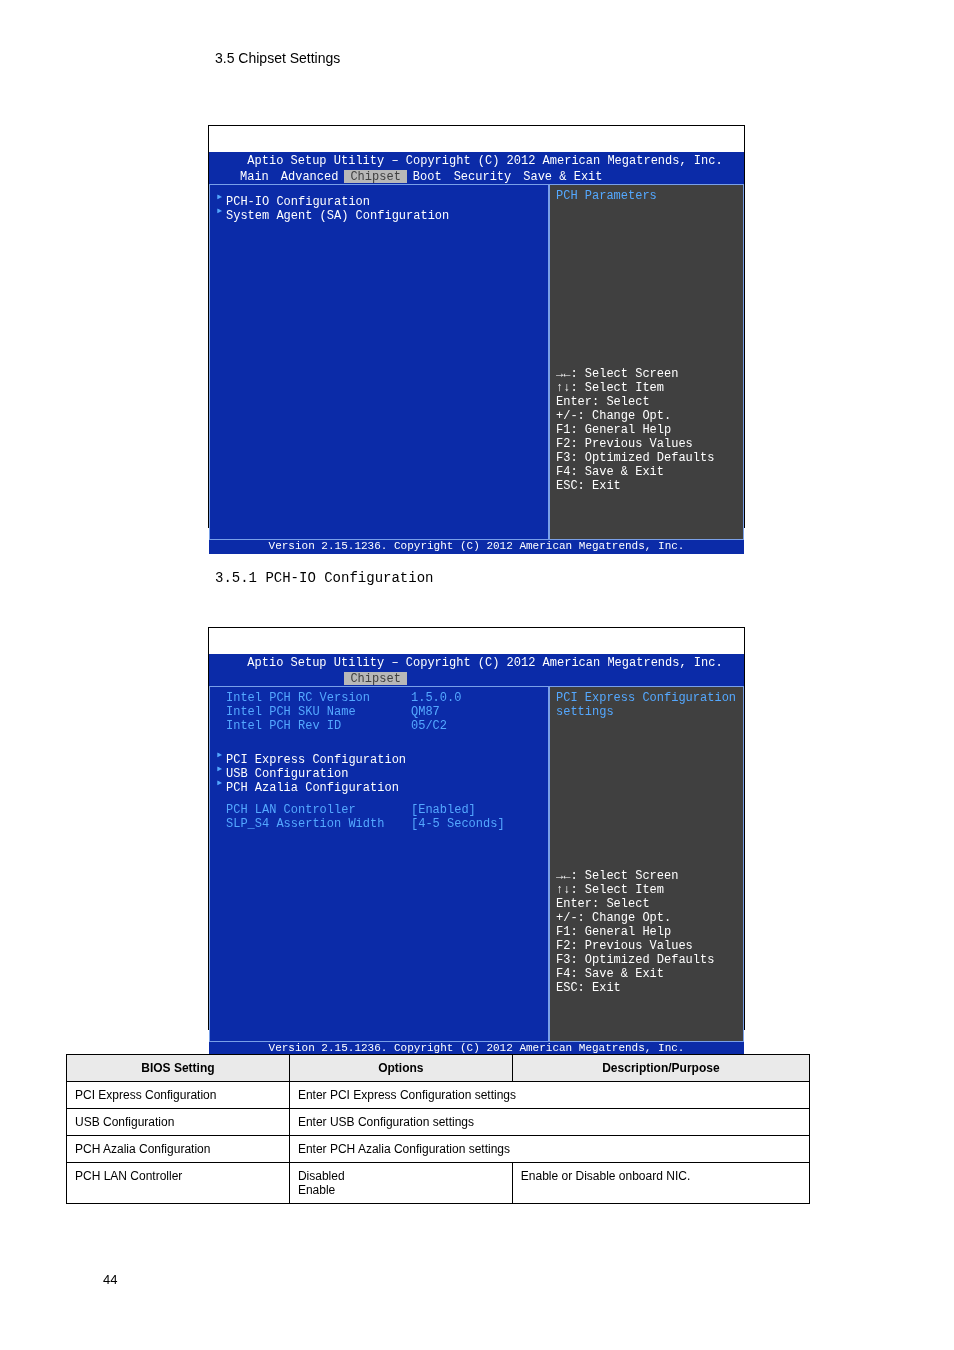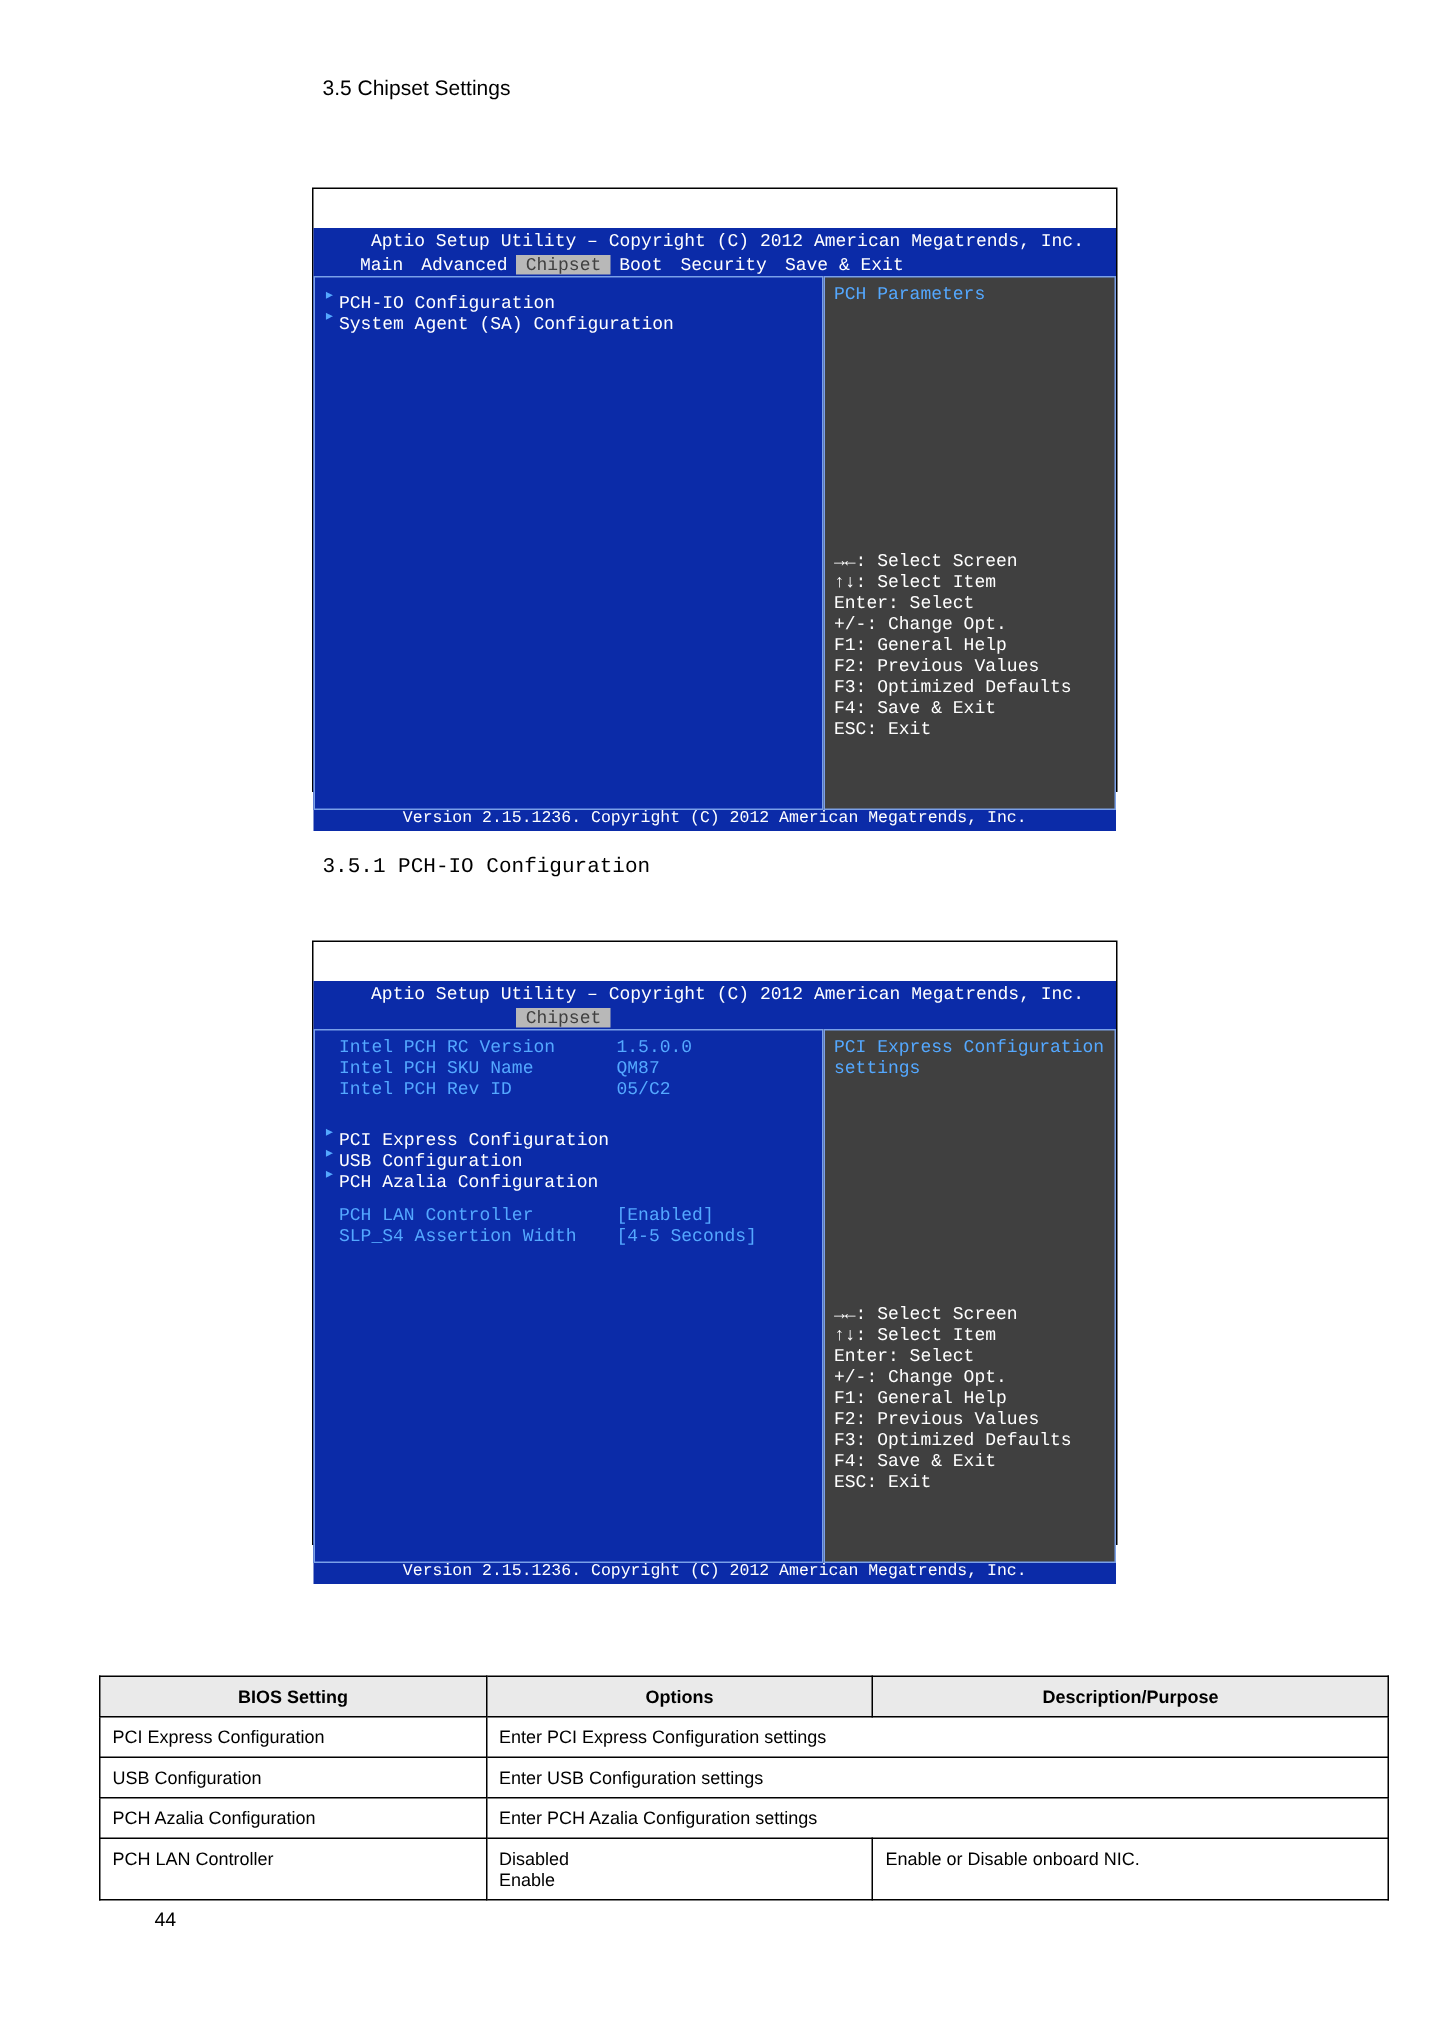--- a/index.html
+++ b/index.html
@@ -108,23 +108,23 @@
   .section2-title {
     position: absolute;
     top: 570px;
     left: 215px;
     font-size: 14px;
     font-family: Liberation Mono, monospace;
   }
 
   .table-wrap {
     position: absolute;
-    top: 1117px;
+    top: 1054px;
     left: 66px;
-    width: 860px;
+    width: 744px;
   }
   table {
     border-collapse: collapse;
     width: 100%;
     font-family: Arial, sans-serif;
     font-size: 12px;
   }
   td, th {
     border: 1px solid #000;
     padding: 6px 8px;

